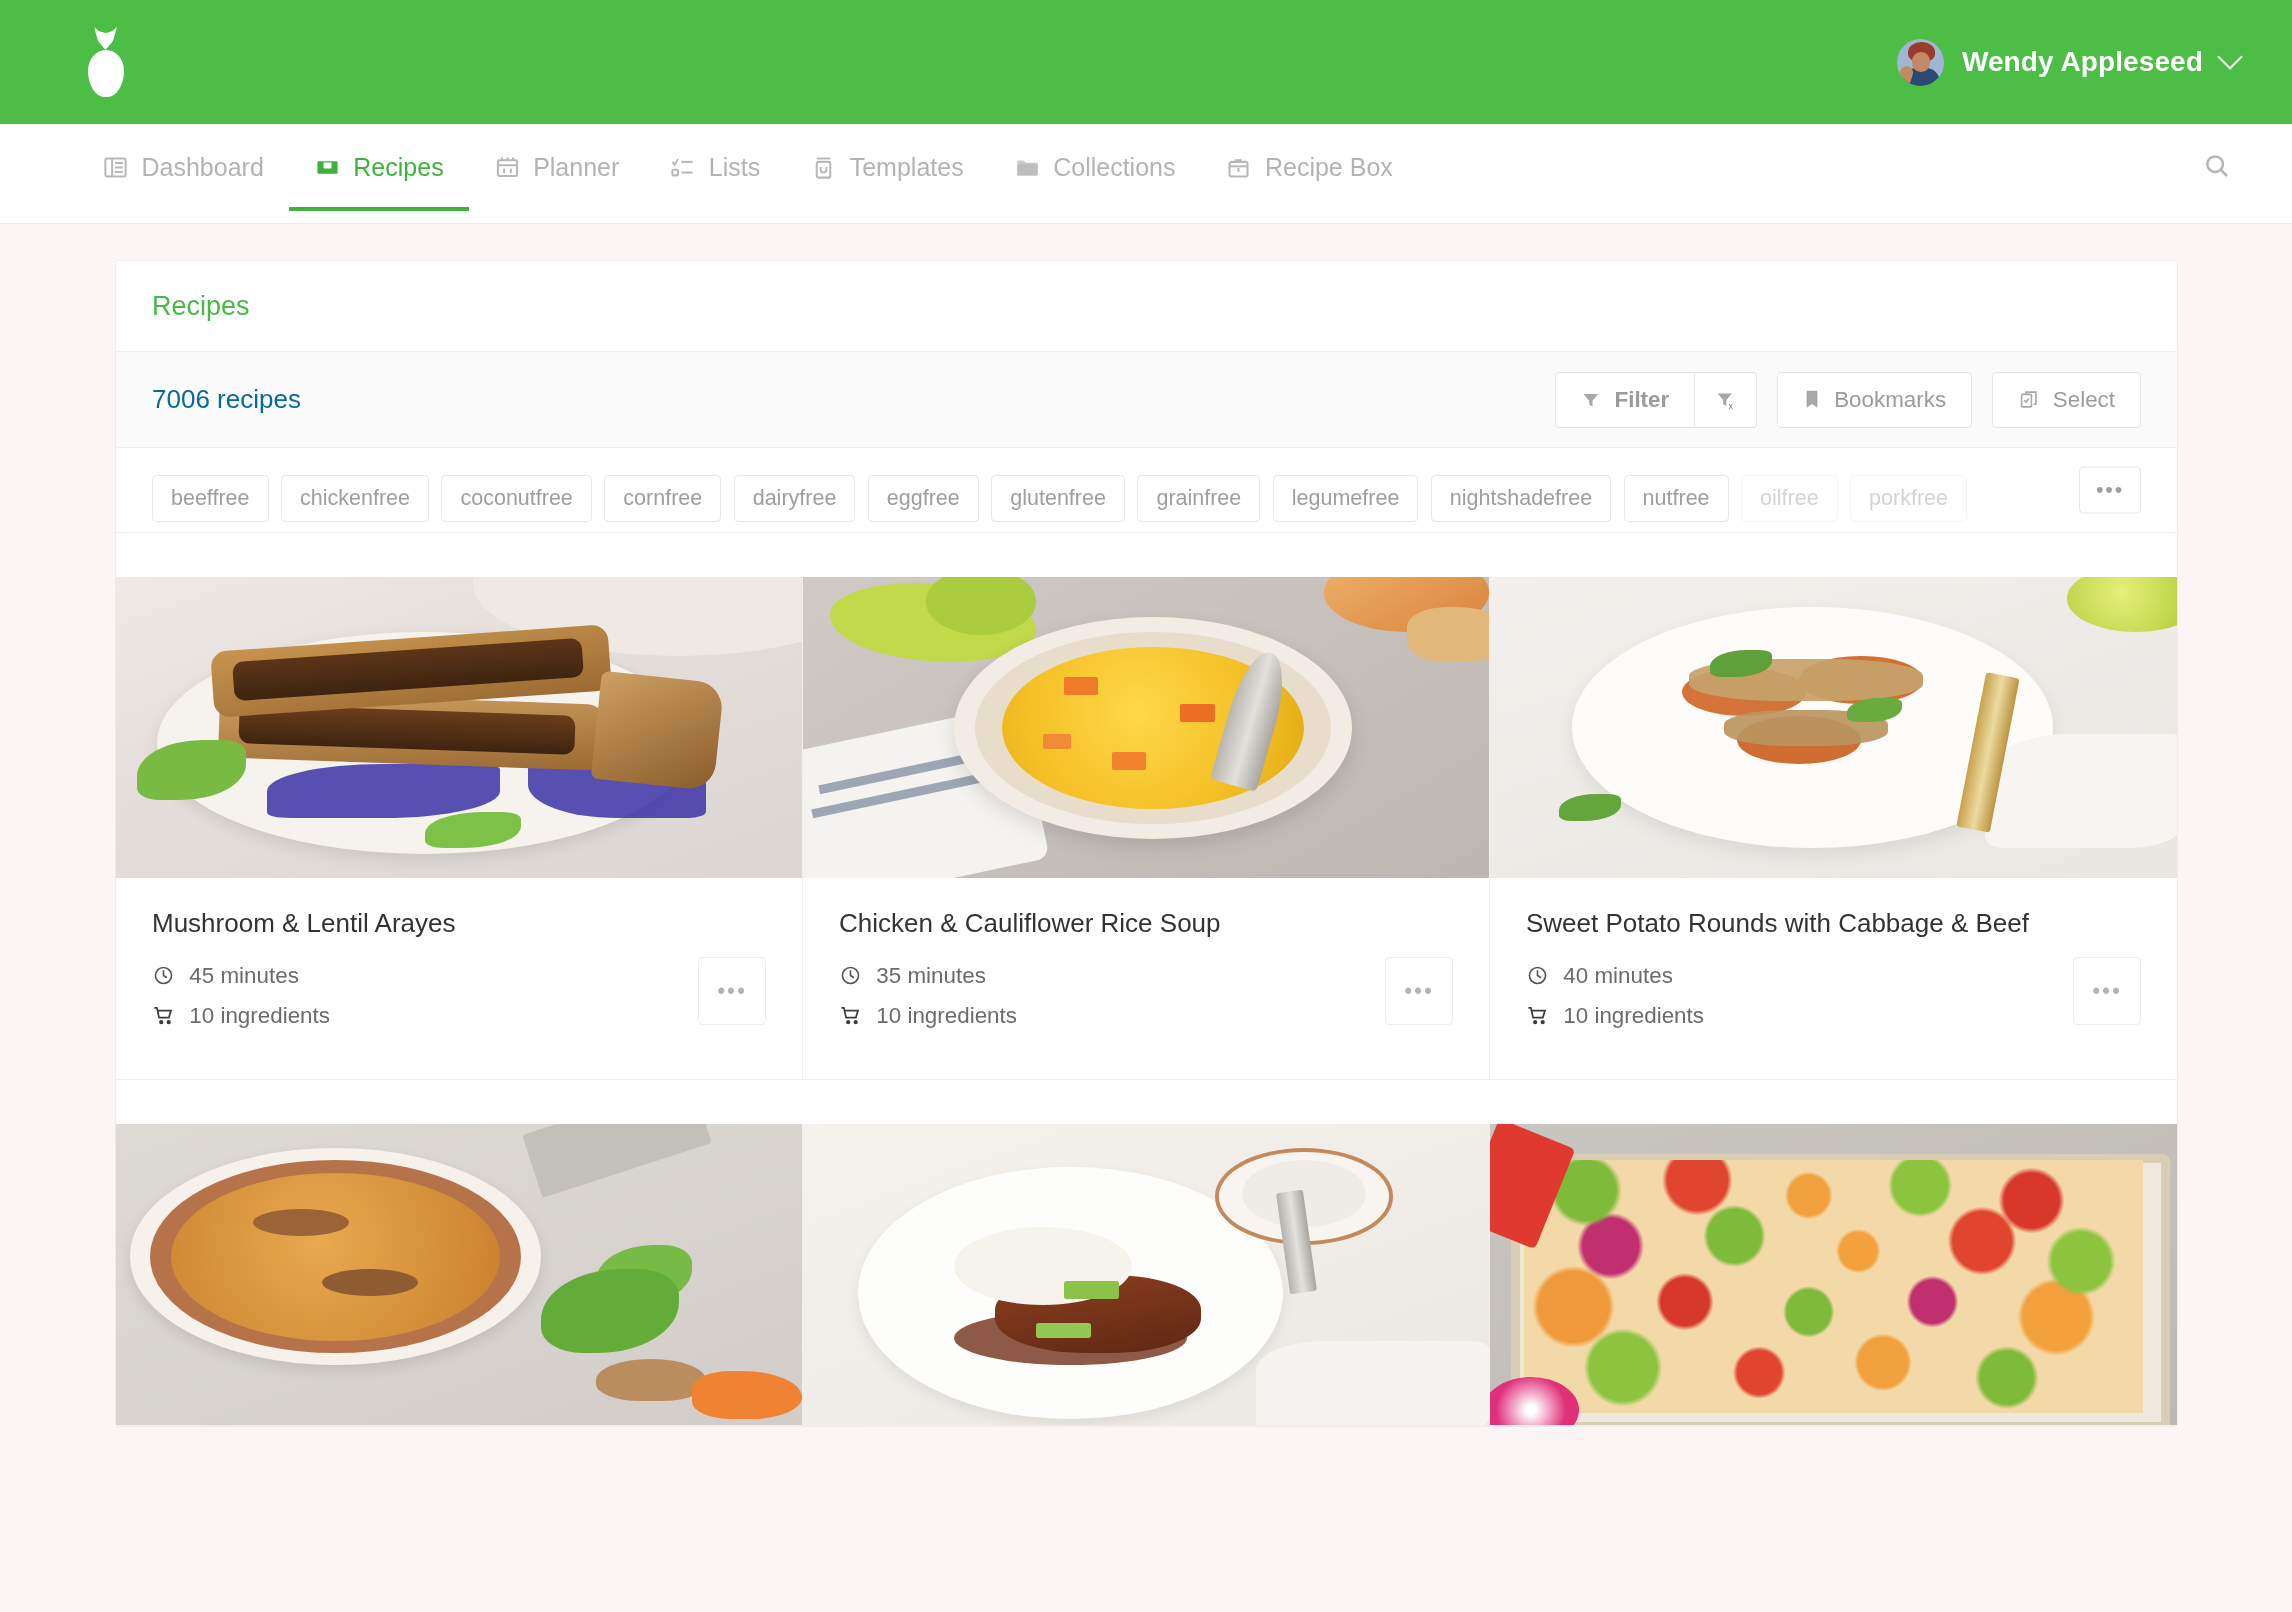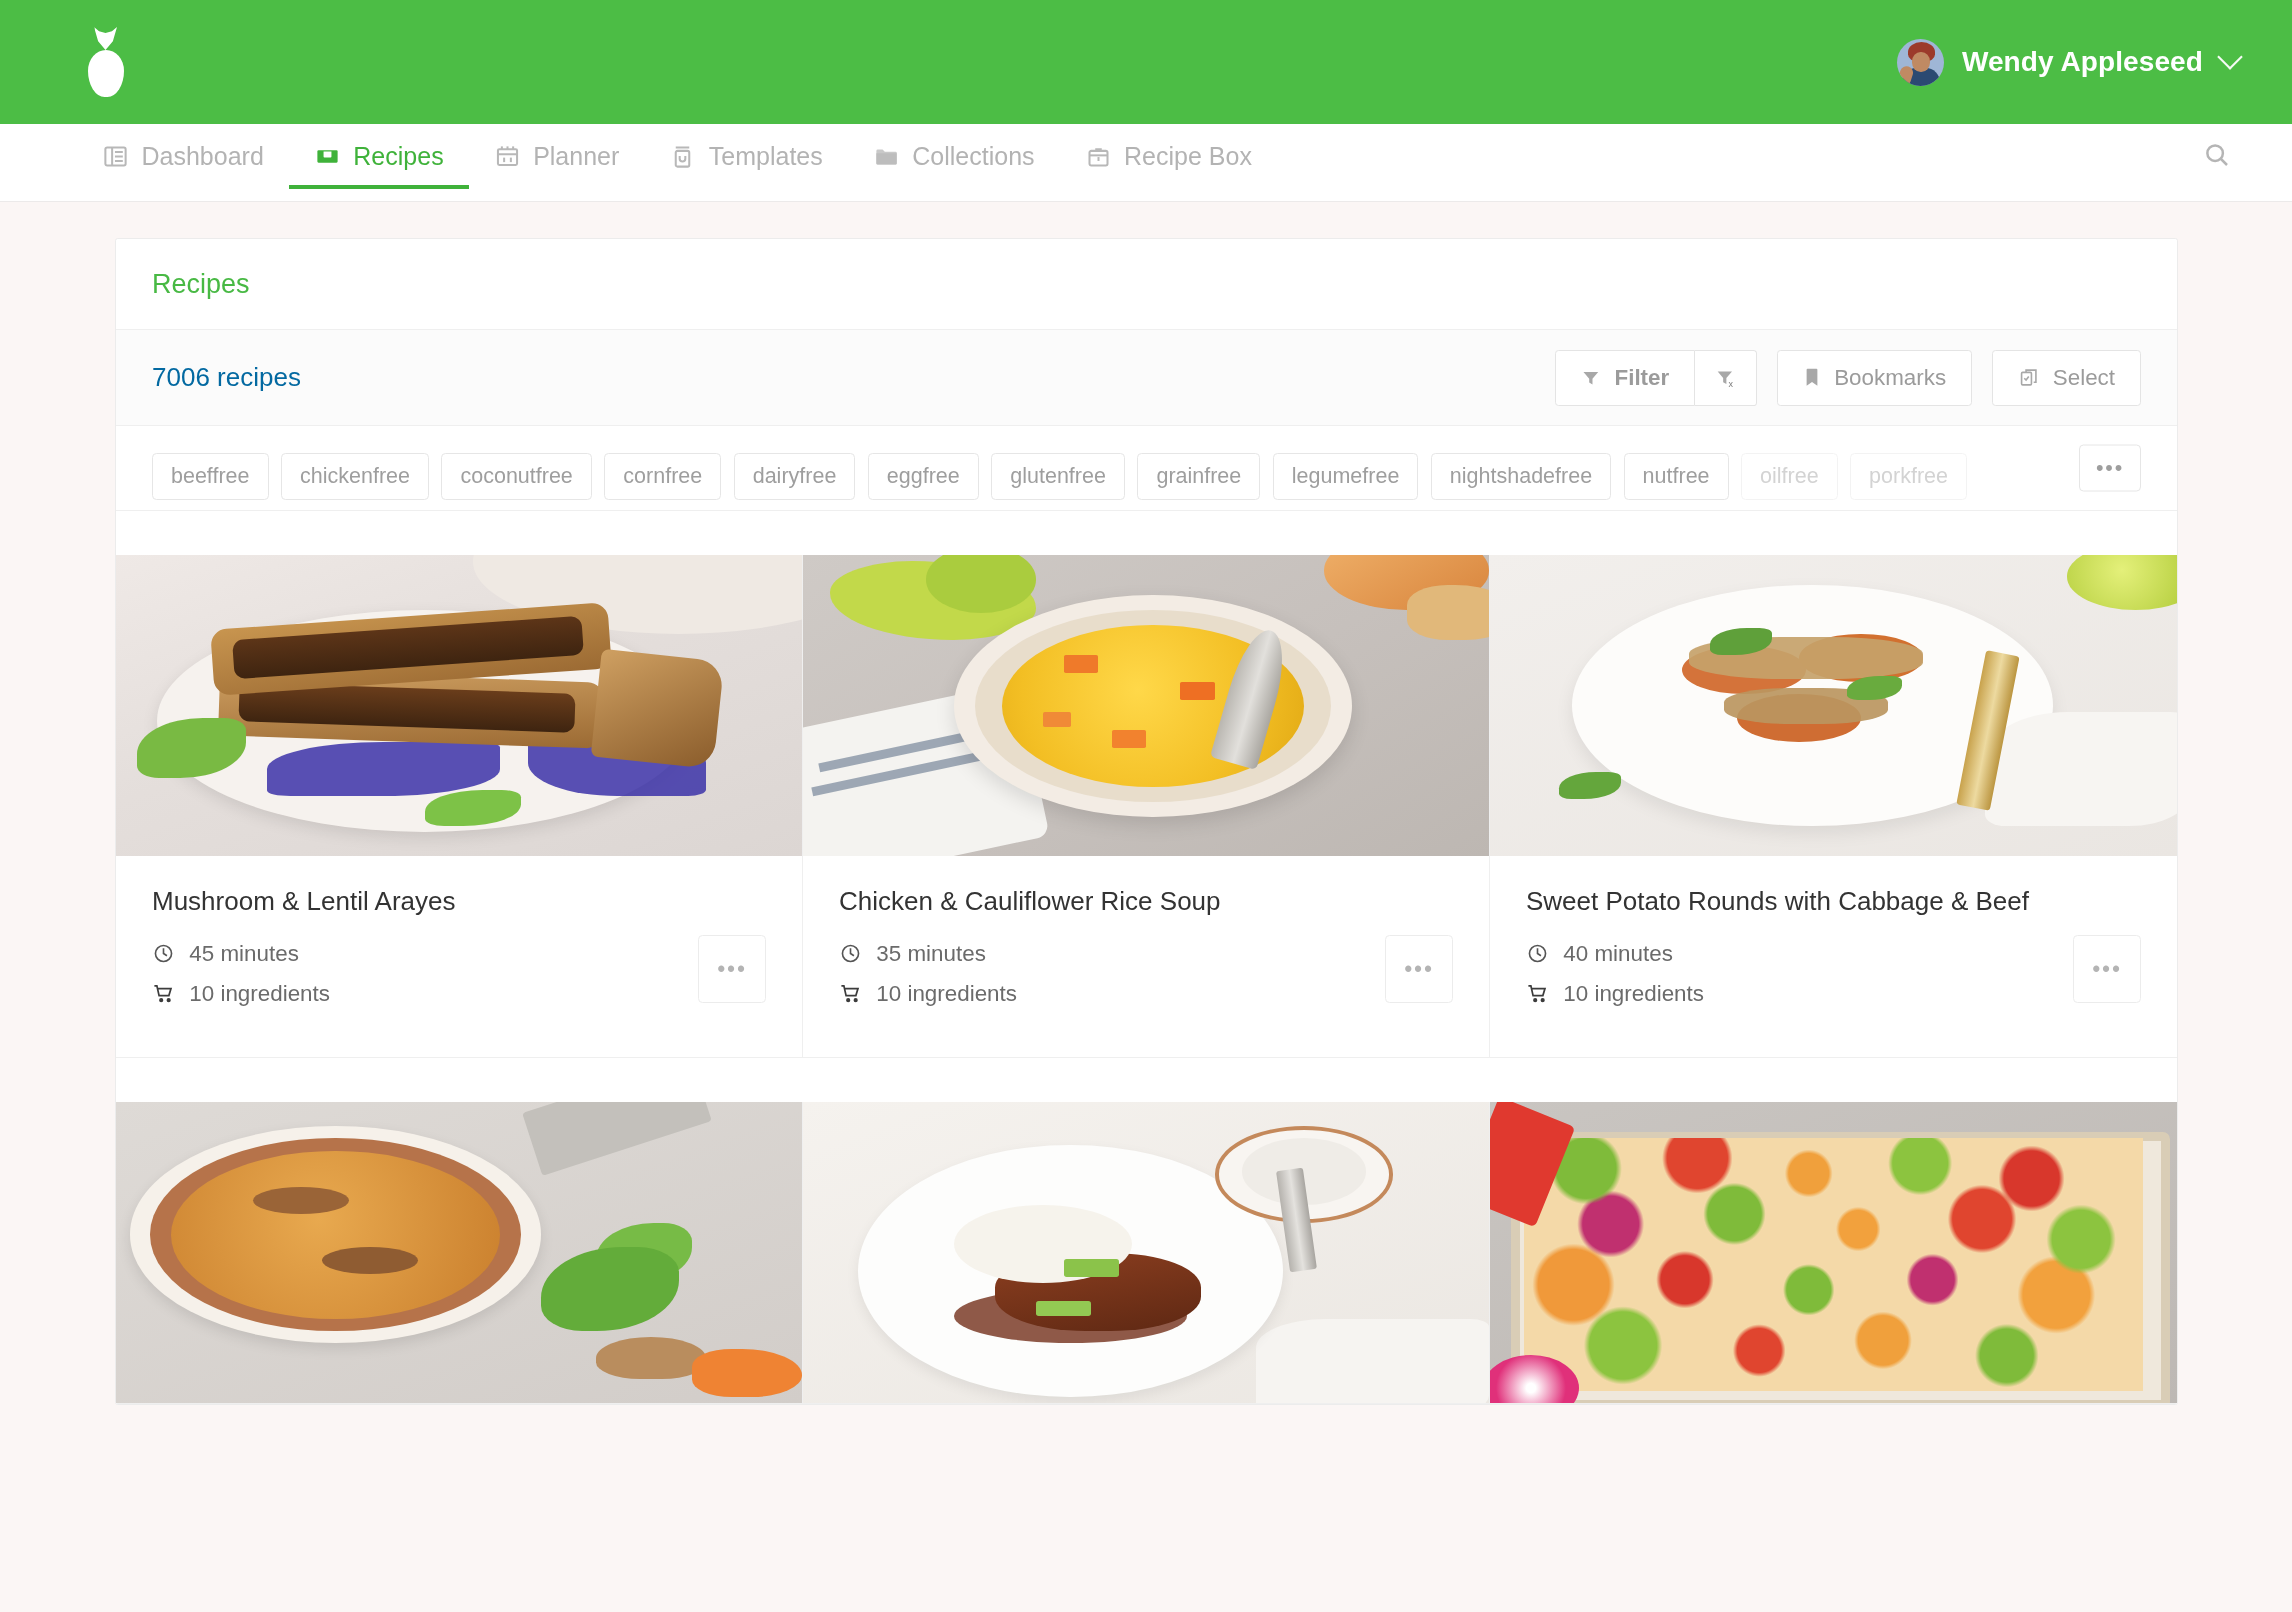--- a/index.html
+++ b/index.html
@@ -115,21 +115,21 @@
   .chev {
     width: 18px; height: 18px;
     border-right: 2.7px solid #ffffff;
     border-bottom: 2.7px solid #ffffff;
     transform: rotate(45deg) translate(-3.6px,-3.6px);
     opacity: 0.95;
   }
 
   
   .navbar {
-    height: 78px;
+    height: 100px;
     background: #ffffff;
     border-bottom: 0.9px solid #eceaea;
     display: flex;
     align-items: stretch;
     padding: 0 54px 12px 86px;
     position: relative;
   }
   .nav-items {
     display: flex;
     align-items: stretch;
@@ -495,20 +495,31 @@
           <line x1="7" y1="3" x2="7" y2="6"></line>
           <line x1="12" y1="3" x2="12" y2="6"></line>
           <line x1="17" y1="3" x2="17" y2="6"></line>
           <line x1="9" y1="13" x2="9" y2="17"></line>
           <line x1="15" y1="13" x2="15" y2="17"></line>
         </svg>
       </span>
       <span>Planner</span>
     </div>
 
+    <div class="nav-item">
+      <span class="nav-icon">
+        <svg width="27" height="27" viewBox="0 0 24 24" fill="none" stroke="#b8b8b8" stroke-width="1.8">
+          <polyline points="3,7 5,9.5 8,4.5"></polyline>
+          <line x1="11" y1="7" x2="21" y2="7"></line>
+          <rect x="3" y="14" width="5" height="5" rx="0.8"></rect>
+          <line x1="11" y1="16.5" x2="21" y2="16.5"></line>
+        </svg>
+      </span>
+      <span>Lists</span>
+    </div>
 
     <div class="nav-item">
       <span class="nav-icon">
         <svg width="27" height="27" viewBox="0 0 24 24" fill="none" stroke="#b8b8b8" stroke-width="1.8">
           <rect x="6" y="7" width="12" height="14" rx="1.5"></rect>
           <line x1="6" y1="4" x2="18" y2="4"></line>
           <path d="M9.5 11.5v2.5a2.5 2.5 0 005 0v-2.5"></path>
         </svg>
       </span>
       <span>Templates</span>

